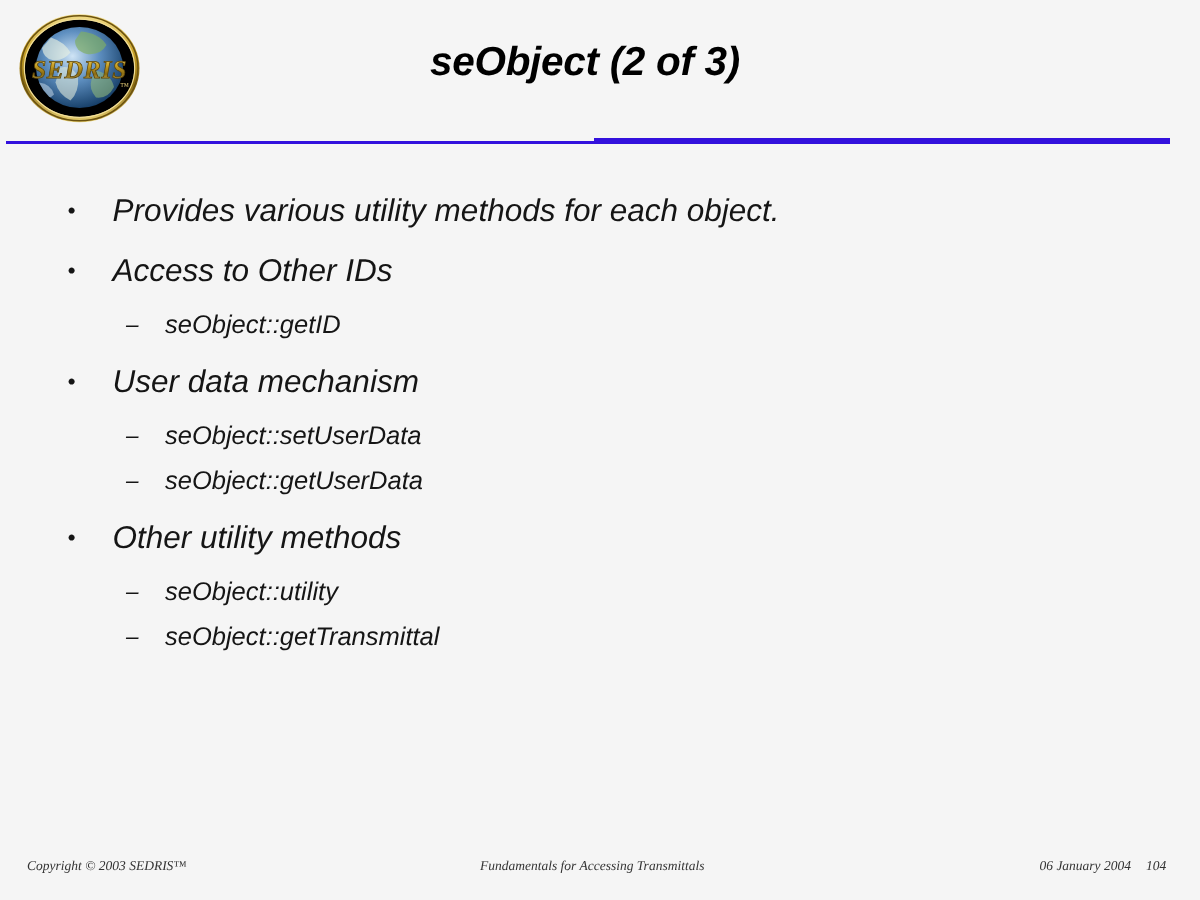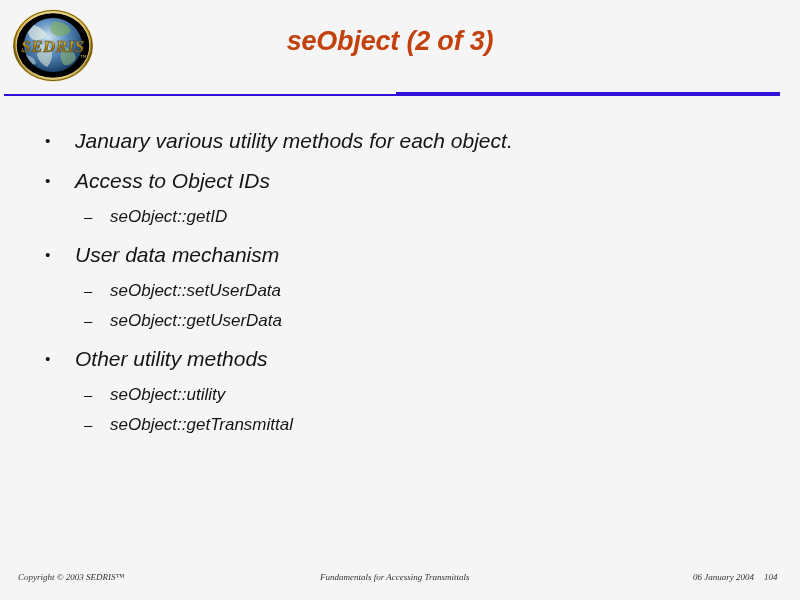--- a/index.html
+++ b/index.html
@@ -31,21 +31,21 @@
   
   #title {
     position: absolute;
     left: 110px;
     top: 26px;
     width: 560px;
     text-align: center;
     font-family: "Liberation Sans", sans-serif;
     font-size: 27px;
     font-weight: bold;
-    color: #c2410c;
+    color: #000000;
     letter-spacing: -0.2px;
     white-space: nowrap;
   }
 
   
   .rule-left {
     position: absolute;
     left: 4px;
     top: 94px;
     width: 394px;
@@ -170,28 +170,28 @@
   <div id="title">seObject (2 of 3)</div>
 
   <div class="rule-left"></div>
   <div class="rule-right"></div>
 
   <div id="body">
 
     <div class="group gap-after">
       <div class="lvl1">
         <span class="marker">•</span>
-        <span>January various utility methods for each object.</span>
+        <span>Provides various utility methods for each object.</span>
       </div>
     </div>
 
     <div class="group gap-after">
       <div class="lvl1">
         <span class="marker">•</span>
-        <span>Access to Object IDs</span>
+        <span>Access to Other IDs</span>
       </div>
       <div class="lvl2">
         <span class="marker">–</span>
         <span>seObject::getID</span>
       </div>
     </div>
 
     <div class="group gap-after">
       <div class="lvl1">
         <span class="marker">•</span>

